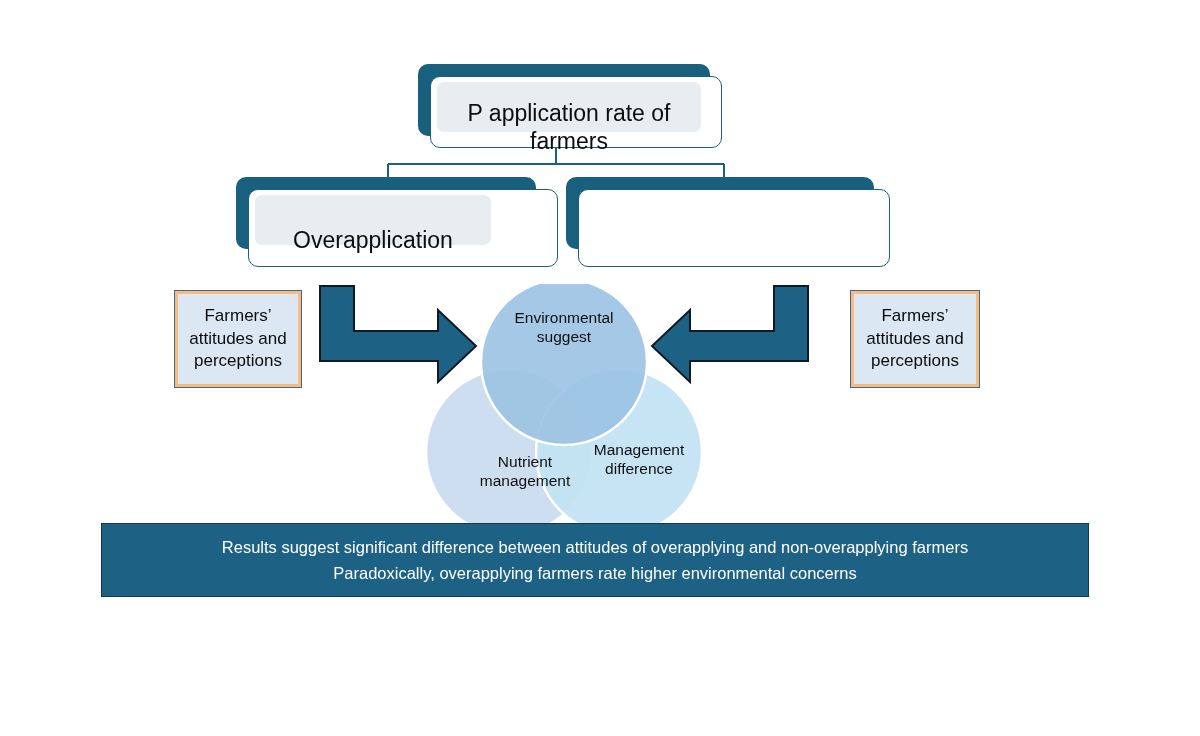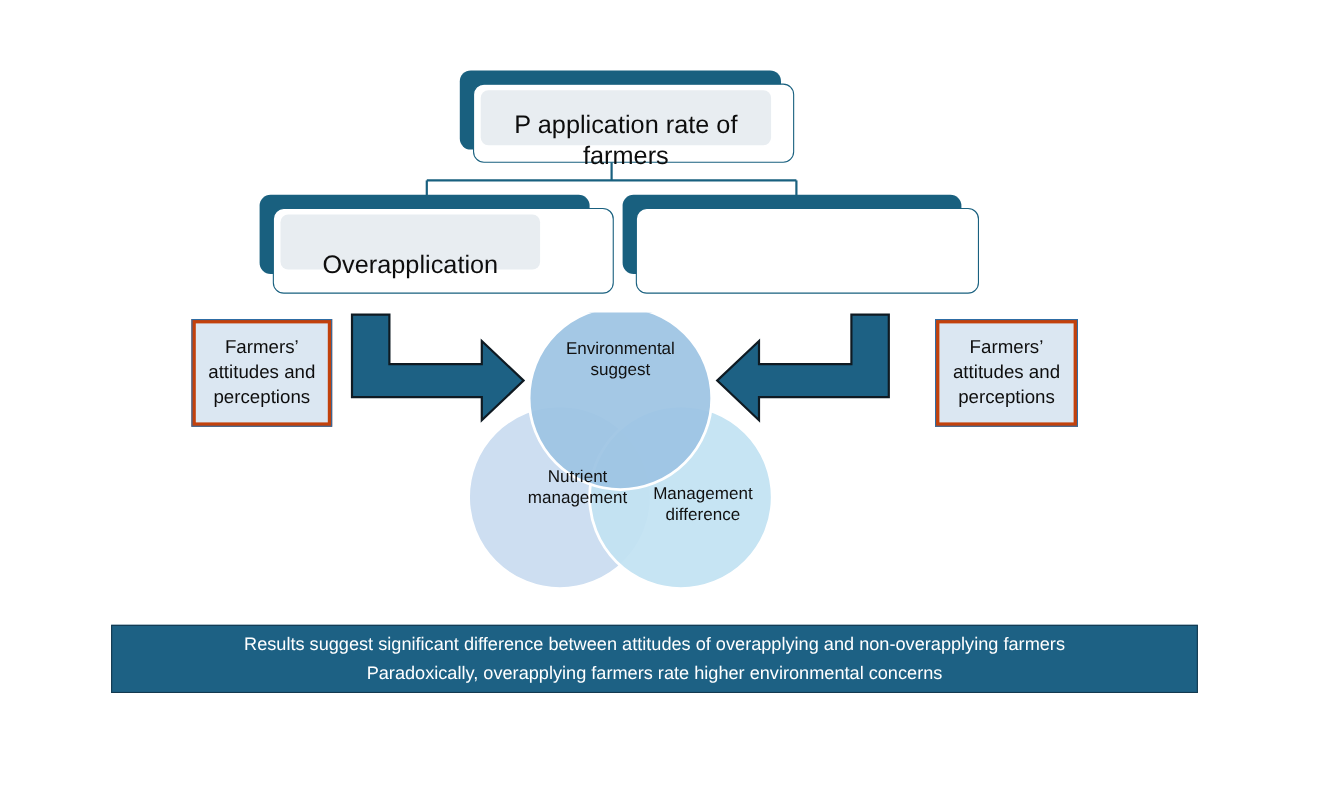--- a/index.html
+++ b/index.html
@@ -44,21 +44,21 @@
     justify-content: center;
     text-align: center;
     color: #0d0d0d;
     box-sizing: border-box;
   }
   .card-inner span { display: block; line-height: 1.22; margin-top: 40px; }
 
   
   .note-box {
     position: absolute;
-    background: #c2410c;
+    background: #fdba74;
     border: 1.6px solid #2e6ca4;
     box-sizing: border-box;
   }
   .note-fill {
     position: absolute;
     left: 3px; top: 3px; right: 3px; bottom: 3px;
     background: #dbe7f2;
     display: flex;
     align-items: center;
     justify-content: center;
@@ -134,21 +134,21 @@
 
       <circle cx="160" cy="78" r="83" fill="#9dc4e3" fill-opacity="0.93" stroke="#ffffff" stroke-width="2.5"></circle>
     </g>
   </svg>
 
   <div class="venn-label" style="left:484px; top:308px; width:160px;">
     <span>Environmental</span><br>
     <span>suggest</span>
   </div>
 
-  <div class="venn-label" style="left:429px; top:424px; width:160px;padding-left:16px;">
+  <div class="venn-label" style="left:429px; top:452px; width:160px;padding-left:16px;">
     <span>Nutrient</span><br>
     <span>management</span>
   </div>
 
   <div class="venn-label" style="left:559px; top:440px; width:160px;">
     <span>Management</span><br>
     <span>difference</span>
   </div>
 
   <svg class="abs" style="left:318px; top:284px; width:160px; height:105px;" viewBox="0 0 160 105">
@@ -164,18 +164,18 @@
       <span>Farmers’ attitudes and perceptions</span>
     </div>
   </div>
 
   <div class="note-box" style="left:850px; top:290px; width:130px; height:98px;">
     <div class="note-fill">
       <span>Farmers’ attitudes and perceptions</span>
     </div>
   </div>
 
-  <div class="banner" style="left:101px; top:568px; width:988px; height:62px;">
+  <div class="banner" style="left:101px; top:523px; width:988px; height:74px;">
     <div>Results suggest significant difference between attitudes of overapplying and non-overapplying farmers</div>
     <div>Paradoxically, overapplying farmers rate higher environmental concerns</div>
   </div>
 
 </div>
 
 </body></html>

